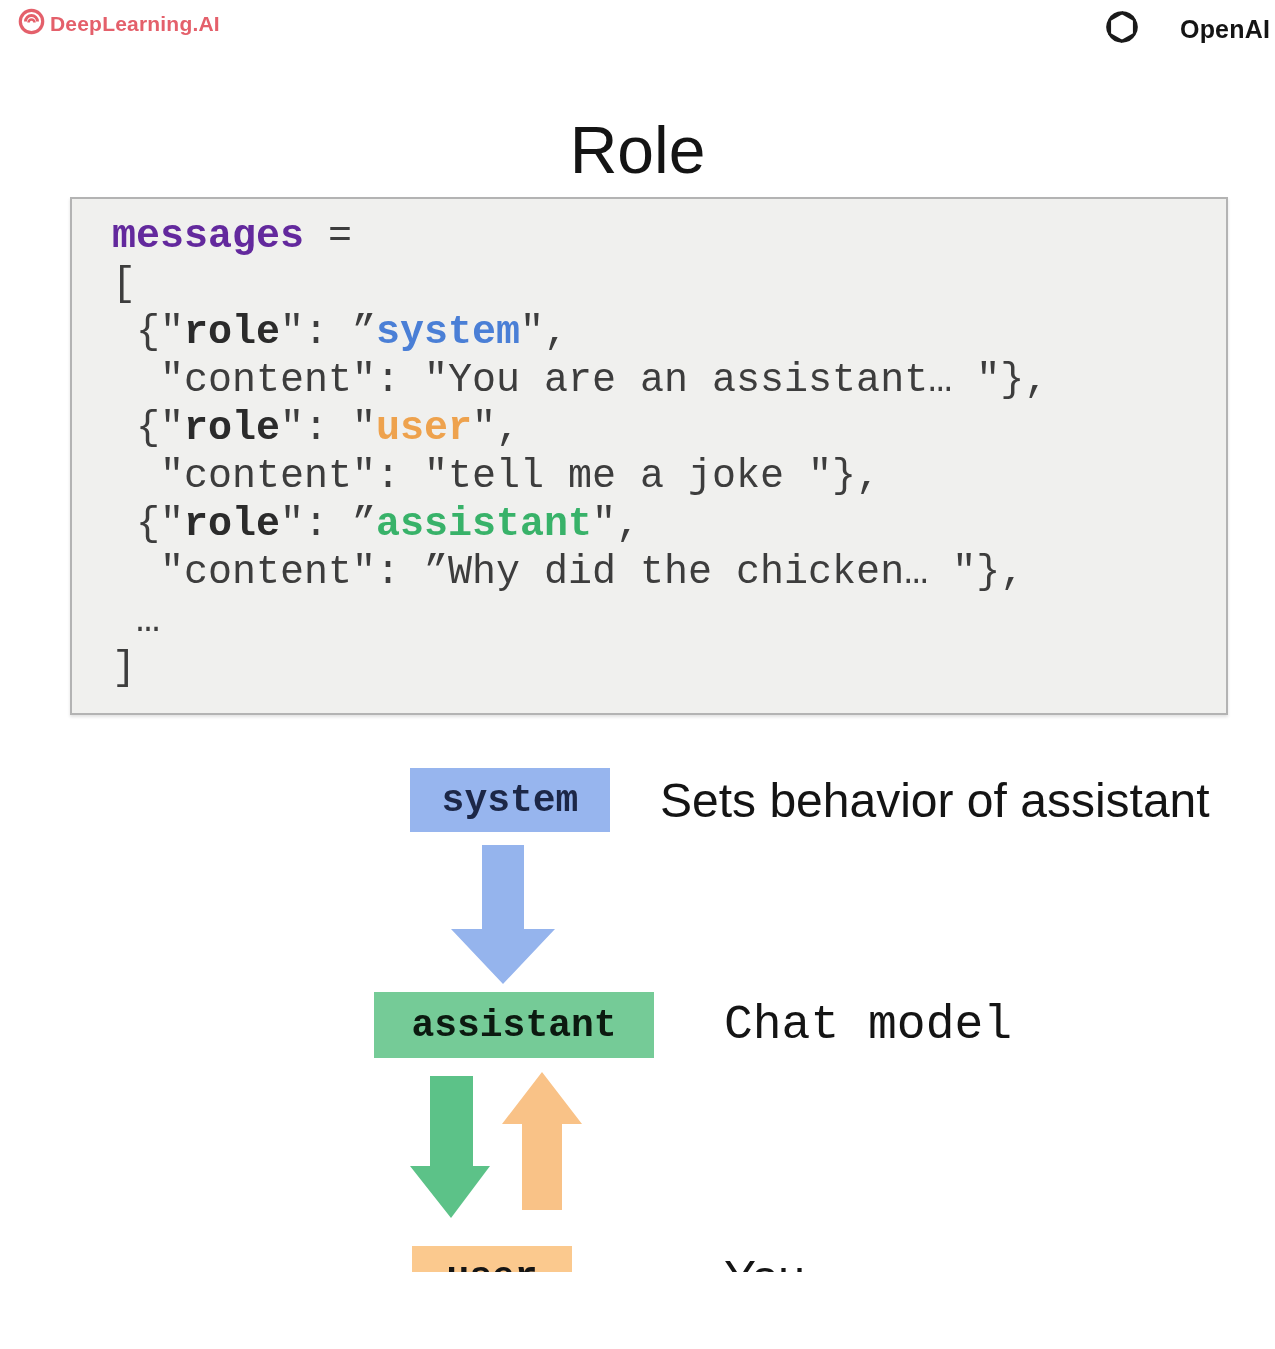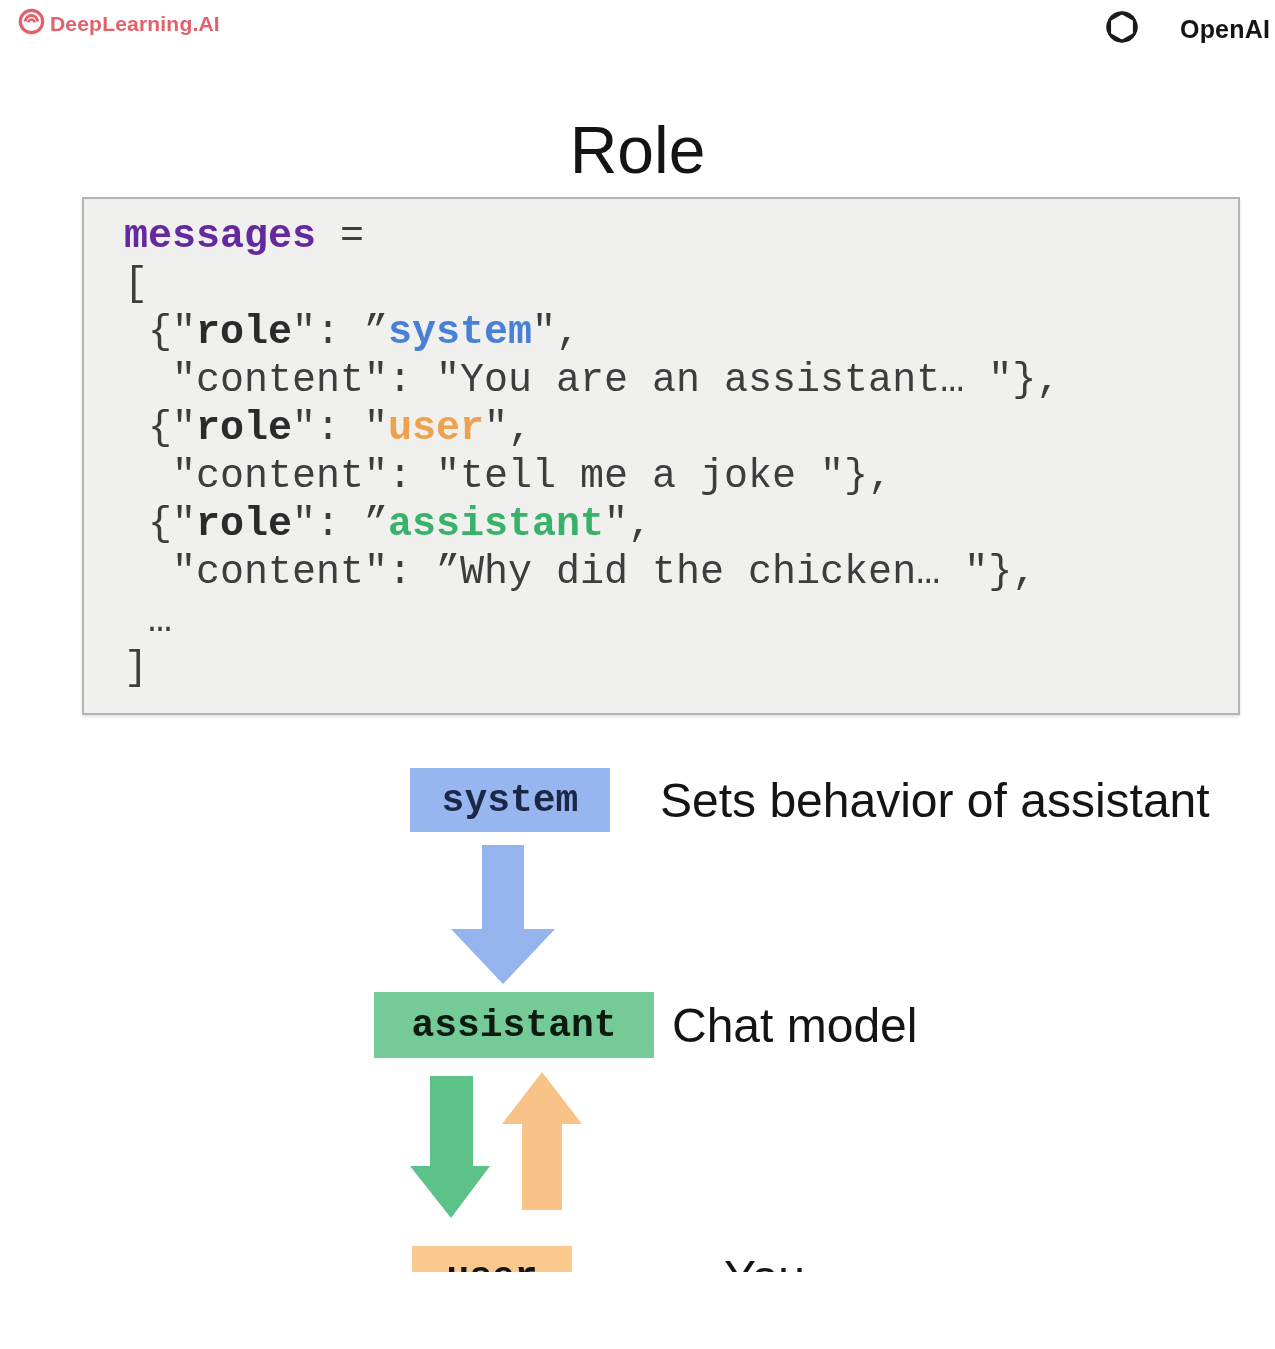--- a/index.html
+++ b/index.html
@@ -12,40 +12,40 @@
   .oa-logo{position:absolute;left:1103px;top:8px;display:flex;align-items:center;gap:6px;}
   .oa-logo .oa-text{font-size:25px;font-weight:700;color:#141414;letter-spacing:.2px;margin-left:33px;}
 
   
   .title{position:absolute;top:112px;left:0;width:100%;text-align:center;
          font-size:66px;font-weight:500;color:#141414;}
 
   
   .code-block{position:absolute;left:70px;top:197px;width:1158px;height:518px;
               box-sizing:border-box;background:#f0f0ee;border:2px solid #b3b3b3;
-              box-shadow:0 2px 3px rgba(0,0,0,.12);padding:14px 0 0 40px;margin-left:12px;}
+              box-shadow:0 2px 3px rgba(0,0,0,.12);padding:14px 0 0 40px;}
   .code-line{height:48px;line-height:48px;white-space:pre;
              font-family:"Liberation Mono",monospace;font-size:40px;color:#3d3d3d;}
   .cd-kw{color:#63299d;font-weight:700;}
   .cd-bold{color:#2b2b2b;font-weight:700;}
   .cd-sys{color:#4a7fd6;font-weight:700;}
   .cd-usr{color:#eea24d;font-weight:700;}
   .cd-ast{color:#38b269;font-weight:700;}
 
   
   .node{position:absolute;display:flex;align-items:center;justify-content:center;
         font-family:"Liberation Mono",monospace;font-weight:700;font-size:38px;color:#111;}
   .node-system{left:410px;top:768px;width:200px;height:64px;background:#97b5ee;color:#1c2747;}
   .node-assistant{left:374px;top:992px;width:280px;height:66px;background:#75cb97;color:#0c1a10;}
   .node-user{left:412px;top:1246px;width:160px;height:62px;background:#fbc98e;color:#141414;}
 
   .desc{position:absolute;display:flex;align-items:center;
         font-size:48px;font-weight:500;color:#141414;}
   .desc-system{left:660px;top:768px;height:64px;}
-  .desc-assistant{left:672px;top:992px;height:66px;}
+  .desc-assistant{left:724px;top:992px;height:66px;font-family:Liberation Mono, monospace;}
   .desc-user{left:688px;top:1246px;height:62px;margin-left:36px;}
 
   .arrow{position:absolute;}
   .arrow-blue{left:451px;top:845px;}
   .arrow-green{left:410px;top:1076px;}
   .arrow-orange{left:502px;top:1072px;}
 </style>
 </head>
 <body>
 

